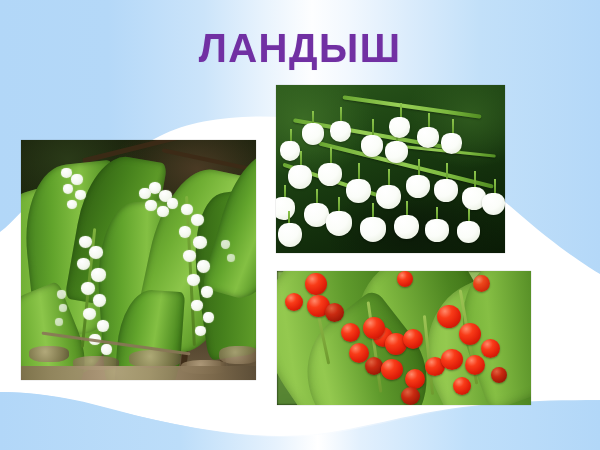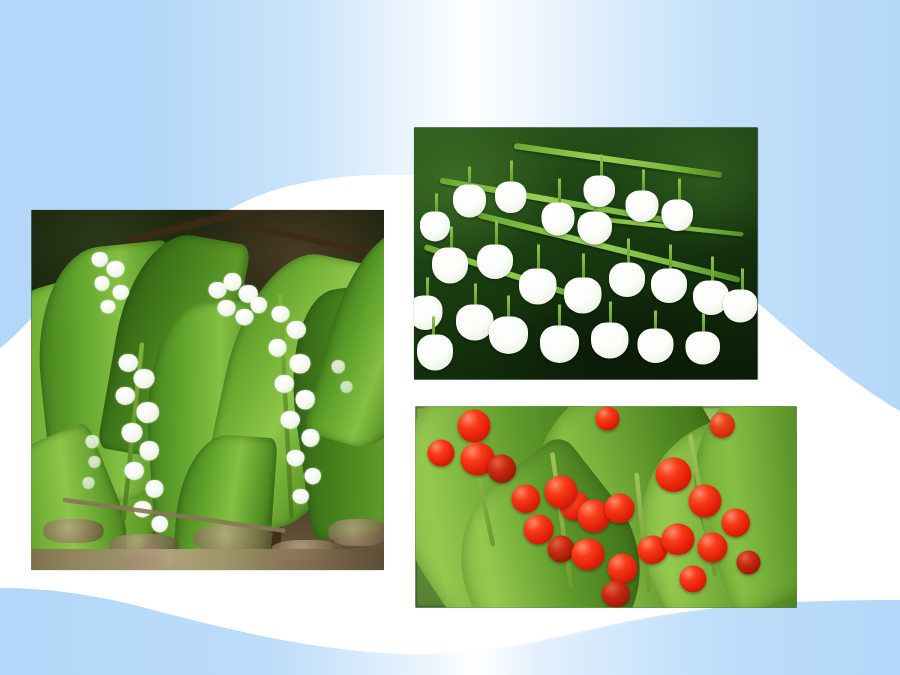--- a/index.html
+++ b/index.html
@@ -244,20 +244,21 @@
 
       <path d="M 0,392
                C 30,392 62,396 96,405
                C 156,421 222,437 282,437
                C 332,437 372,425 422,415
                C 472,405 522,401 600,401
                L 600,450 L 0,450 Z" fill="url(#bandgrad)"></path>
     </svg>
   </div>
 
+  <div class="title">ЛАНДЫШ</div>
 
   <div class="photo" id="photo-leaves">
     <div class="photo-inner">
       <div class="p1-bg"></div>
 
       <div class="twig" style="left:60px;  top:4px;   width:120px; height:5px; transform:rotate(-14deg);"></div>
       <div class="twig" style="left:140px; top:18px;  width:95px;  height:4px; transform:rotate(12deg);"></div>
       <div class="twig" style="left:165px; top:120px; width:6px;   height:110px; transform:rotate(6deg);"></div>
       <div class="twig" style="left:196px; top:130px; width:5px;   height:100px; transform:rotate(-5deg);"></div>
       <div class="twig" style="left:130px; top:150px; width:5px;   height:90px;  transform:rotate(3deg);"></div>

